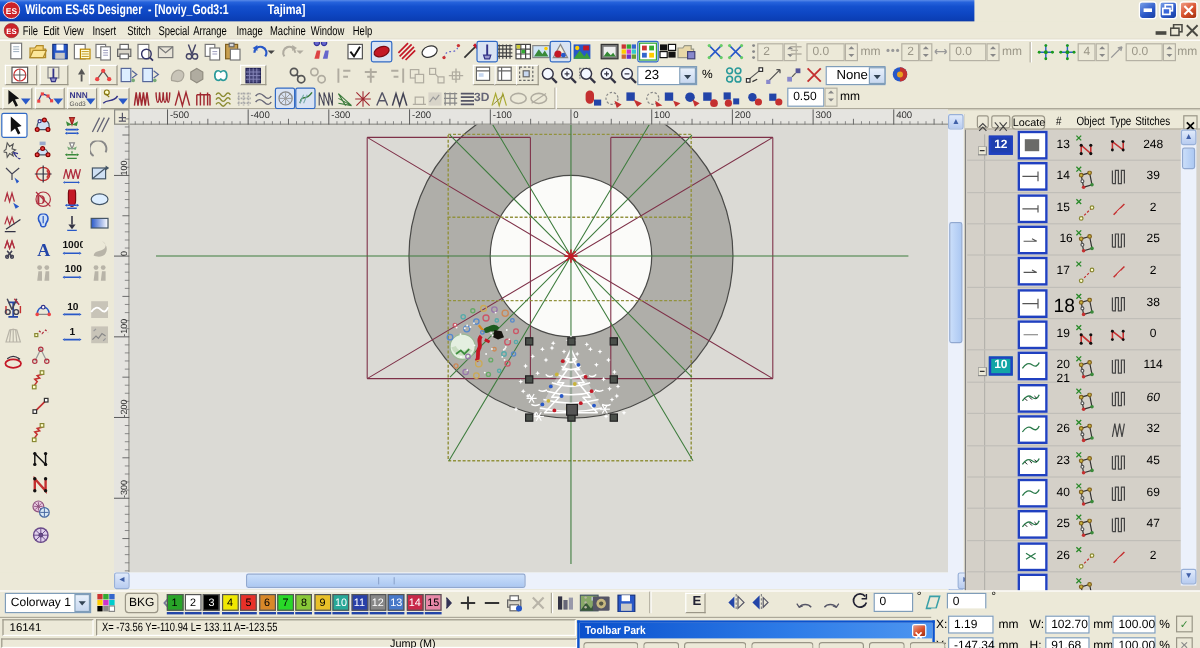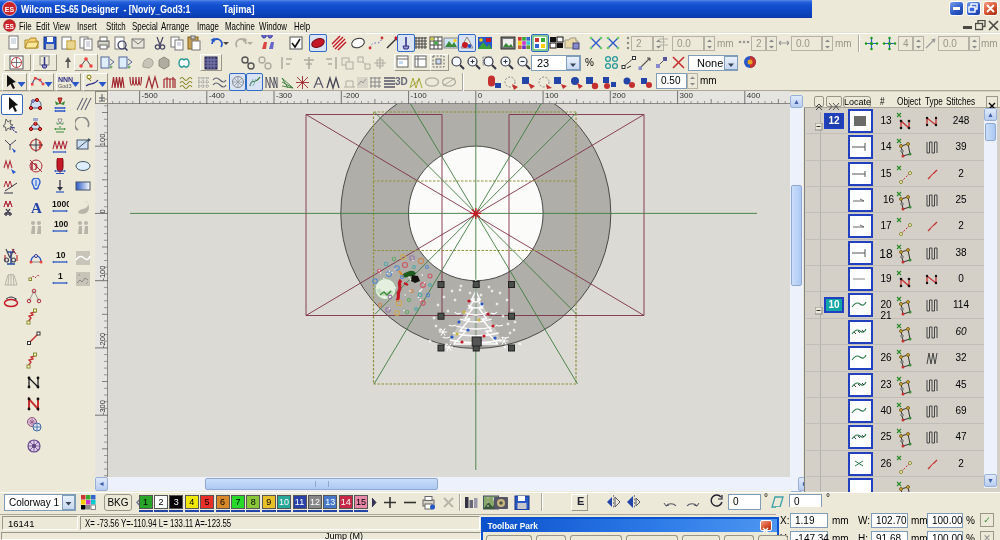--- a/index.html
+++ b/index.html
@@ -1329,21 +1329,21 @@
 <svg class="abs" style="left:925px;top:219.4px;" width="14" height="15" viewBox="0 0 14 15">
     <path d="M3 12 L12 3" stroke="#C43030" stroke-width="1.2"></path>
     <path d="M6 9.8 l3-3" stroke="#fff" stroke-width="0.6"></path>
   </svg>
 <div class="abs" style="left:946px;top:220.4px;width:30px;font-size:10px;color:#000;text-align:center;">2</div>
 <div class="abs" style="left:806px;top:265.1px;width:178px;height:1px;background:#c0beb8;"></div>
 <div class="abs" style="left:848px;top:240.75px;width:25px;height:24px;background:#fff;border:2px solid #2040C0;"></div>
 <svg class="abs" style="left:850px;top:242.75px;" width="20" height="20" viewBox="0 0 20 20">
     <path d="M2 10 h13 M15 6 v8" stroke="#555" stroke-width="1"></path>
   </svg>
-<div class="abs" style="left:878px;top:246.75px;width:16px;font-size:12px;color:#000;text-align:center;">18</div>
+<div class="abs" style="left:878px;top:246.75px;width:16px;font-size:16px;color:#000;text-align:center;">18</div>
 <svg class="abs" style="left:896px;top:243.75px;" width="6" height="6" viewBox="0 0 6 6">
     <path d="M1 1 l4 4 M5 1 l-4 4" stroke="#2a8a2a" stroke-width="1.1"></path>
   </svg>
 <svg class="abs" style="left:898px;top:247.75px;" width="15" height="16" viewBox="0 0 15 16">
     <path d="M3 4 L10 2 L12 12 L5 14z" fill="none" stroke="#333"></path>
     <circle cx="3" cy="4" r="1.5" fill="#C8B43C" stroke="#806020"></circle>
     <circle cx="10" cy="2" r="1.5" fill="#C8B43C" stroke="#806020"></circle>
     <circle cx="12" cy="12" r="1.5" fill="#3a8a3a"></circle>
     <circle cx="5" cy="14" r="1.5" fill="#C43030"></circle>
     <circle cx="4" cy="9" r="1.2" fill="#fff" stroke="#555"></circle>

